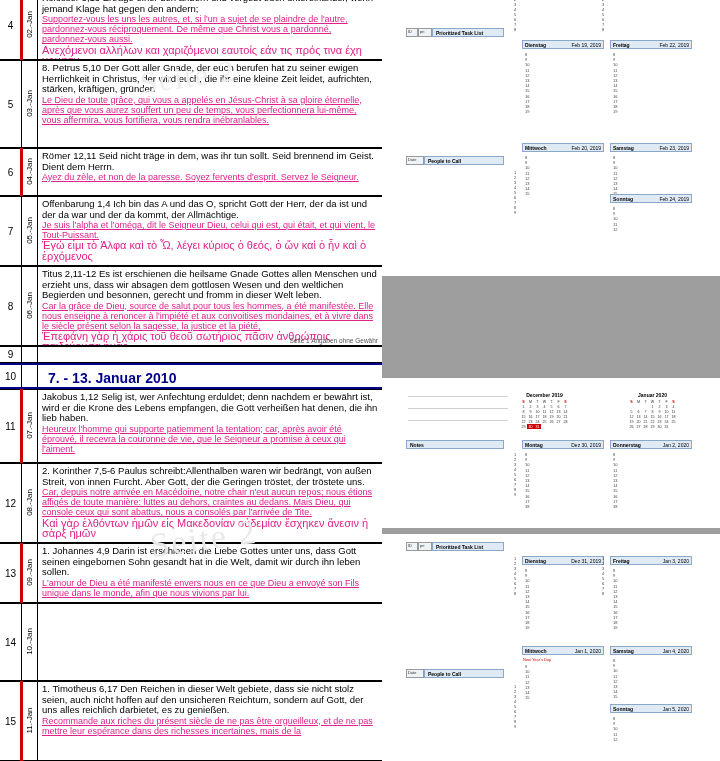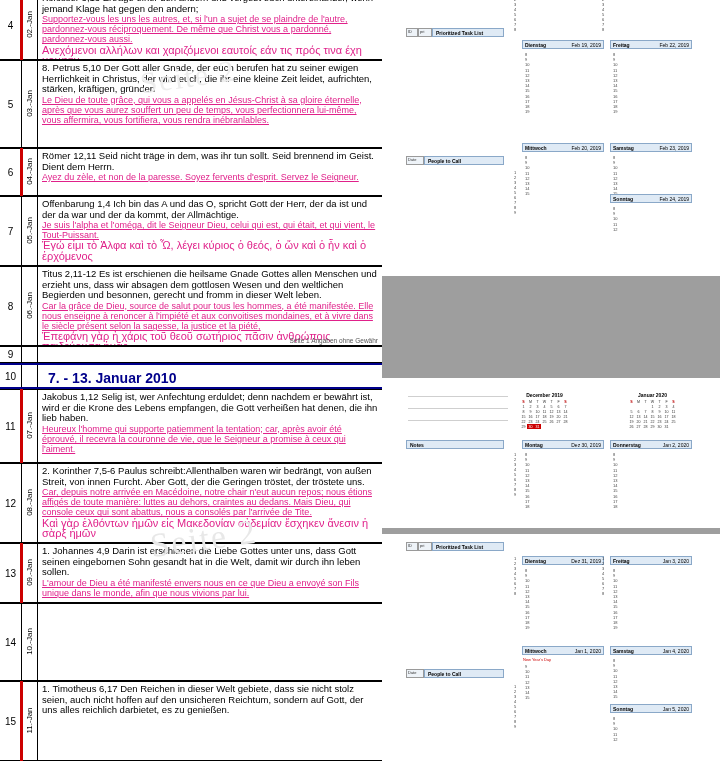--- a/index.html
+++ b/index.html
@@ -195,20 +195,21 @@
     </div>
   </div>
 
   <div class="row" style="top:681px;height:80px;">
     <div class="rownum">15</div>
     <div class="rowdate">
         <span>11.-Jan</span>
       </div>
     <div class="cell">
       <span class="de">1. Timotheus 6,17 Den Reichen in dieser Welt gebiete, dass sie nicht stolz seien, auch nicht hoffen auf den unsicheren Reichtum, sondern auf Gott, der uns alles reichlich darbietet, es zu genießen.</span>
+      <span class="fr">Recommande aux riches du présent siècle de ne pas être orgueilleux, et de ne pas mettre leur espérance dans des richesses incertaines, mais de la</span>
       <span class="gr"></span>
     </div>
   </div>
 
   <div class="redmark" style="top:0px;height:60px;"></div>
   <div class="redmark" style="top:148px;height:48px;"></div>
   <div class="redmark" style="top:389px;height:74px;"></div>
   <div class="redmark" style="top:543px;height:60px;"></div>
   <div class="redmark" style="top:681px;height:80px;"></div>
 </div>

